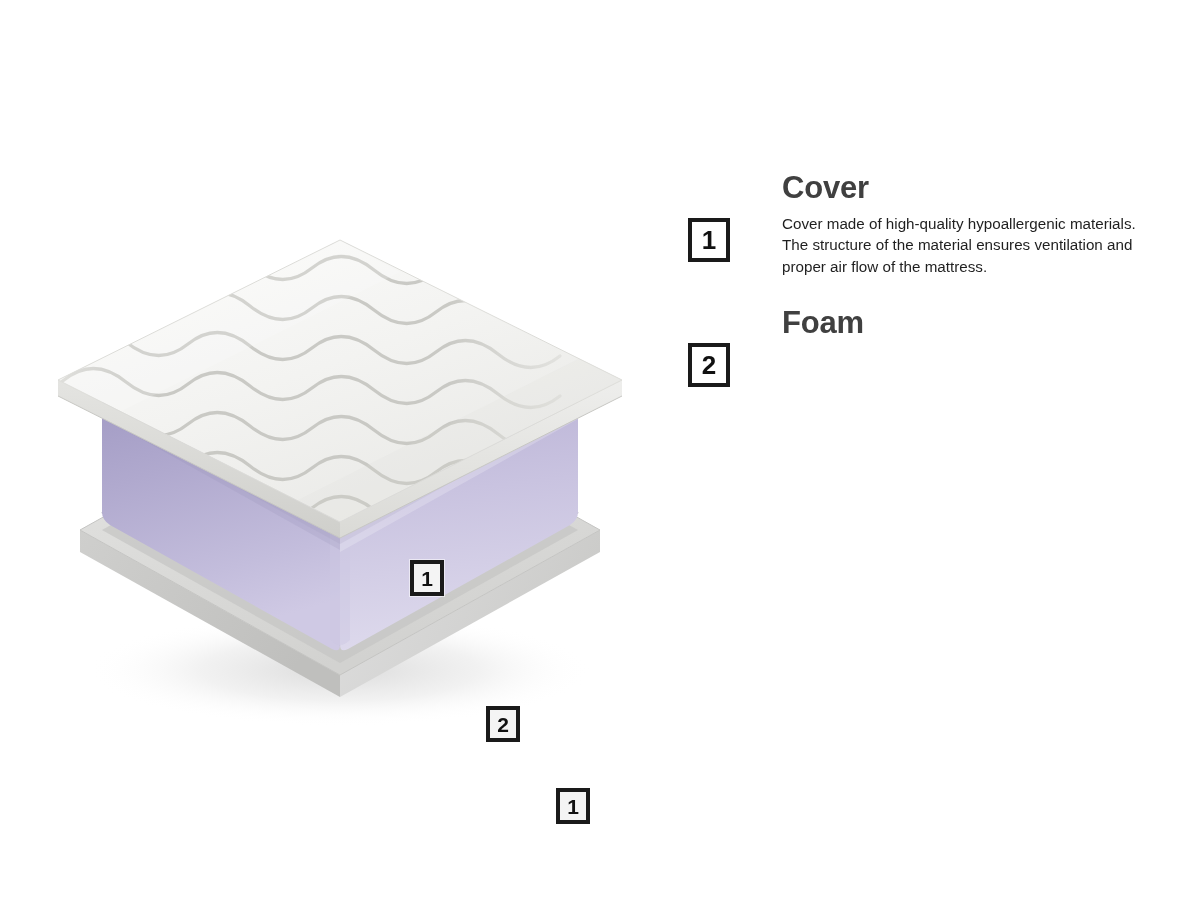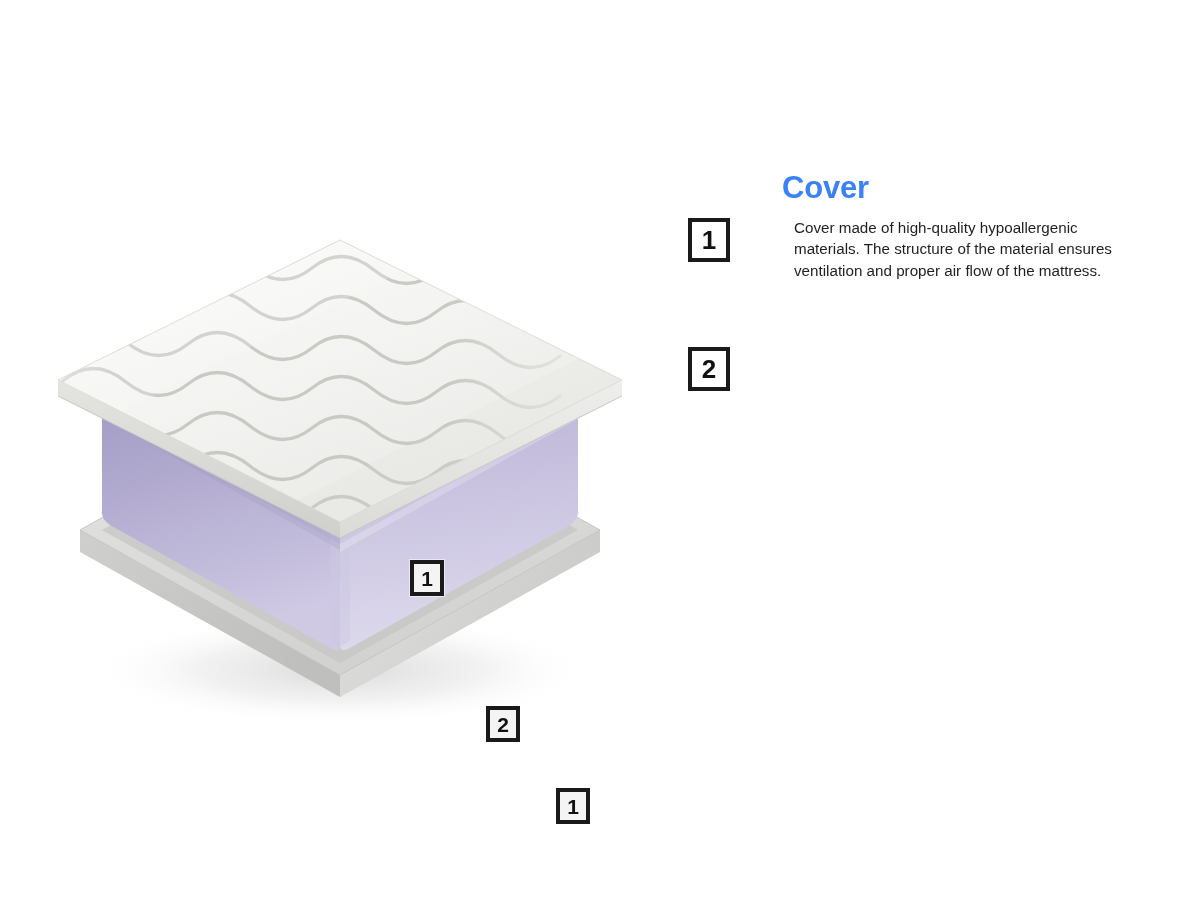--- a/index.html
+++ b/index.html
@@ -82,28 +82,28 @@
   #legend-badge-2 { top: 36px; }
 
   .legend-body {
     margin-left: 94px;
   }
   .legend-title {
     font-size: 31px;
     font-weight: 700;
     line-height: 1.05;
     letter-spacing: -0.2px;
-    color: #3b82f6;
+    color: #404040;
     margin: 0 0 8px 0;
   }
   .legend-desc {
     font-size: 15.2px;
     line-height: 1.42;
     color: #1f1f1f;
-    margin: 12px;
+    margin: 0;
     max-width: 372px;
   }
 </style>
 </head>
 <body>
 
 <div id="illustration">
 
   <svg viewBox="0 0 620 560" xmlns="http://www.w3.org/2000/svg">
     <defs>
@@ -261,16 +261,17 @@
     <div class="badge legend-badge" id="legend-badge-1">1</div>
     <div class="legend-body">
       <h2 class="legend-title">Cover</h2>
       <p class="legend-desc">Cover made of high-quality hypoallergenic materials. The structure of the material ensures ventilation and proper air flow of the mattress.</p>
     </div>
   </div>
 
   <div class="legend-entry">
     <div class="badge legend-badge" id="legend-badge-2">2</div>
     <div class="legend-body">
+      <h2 class="legend-title">Foam</h2>
     </div>
   </div>
 
 </div>
 
 </body></html>

